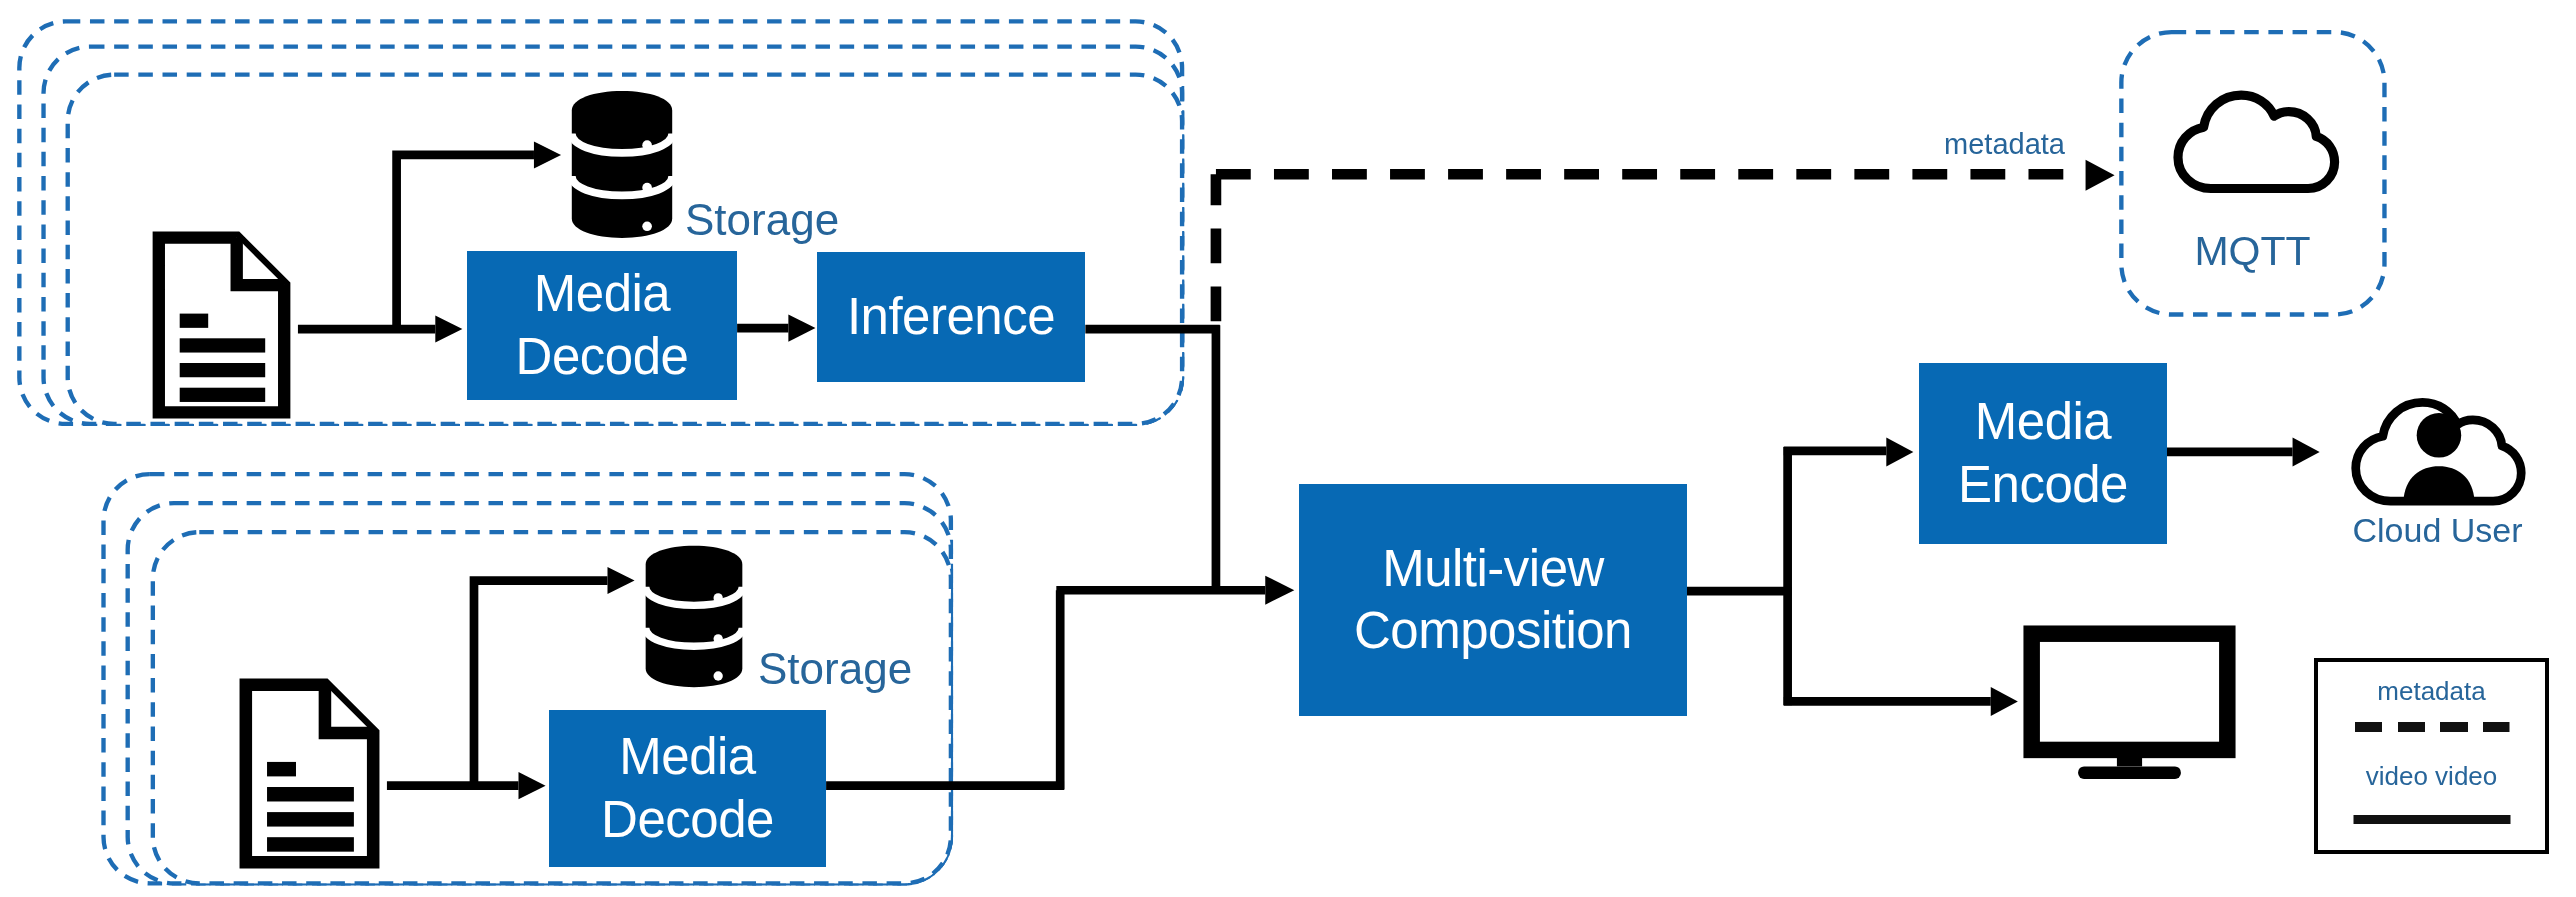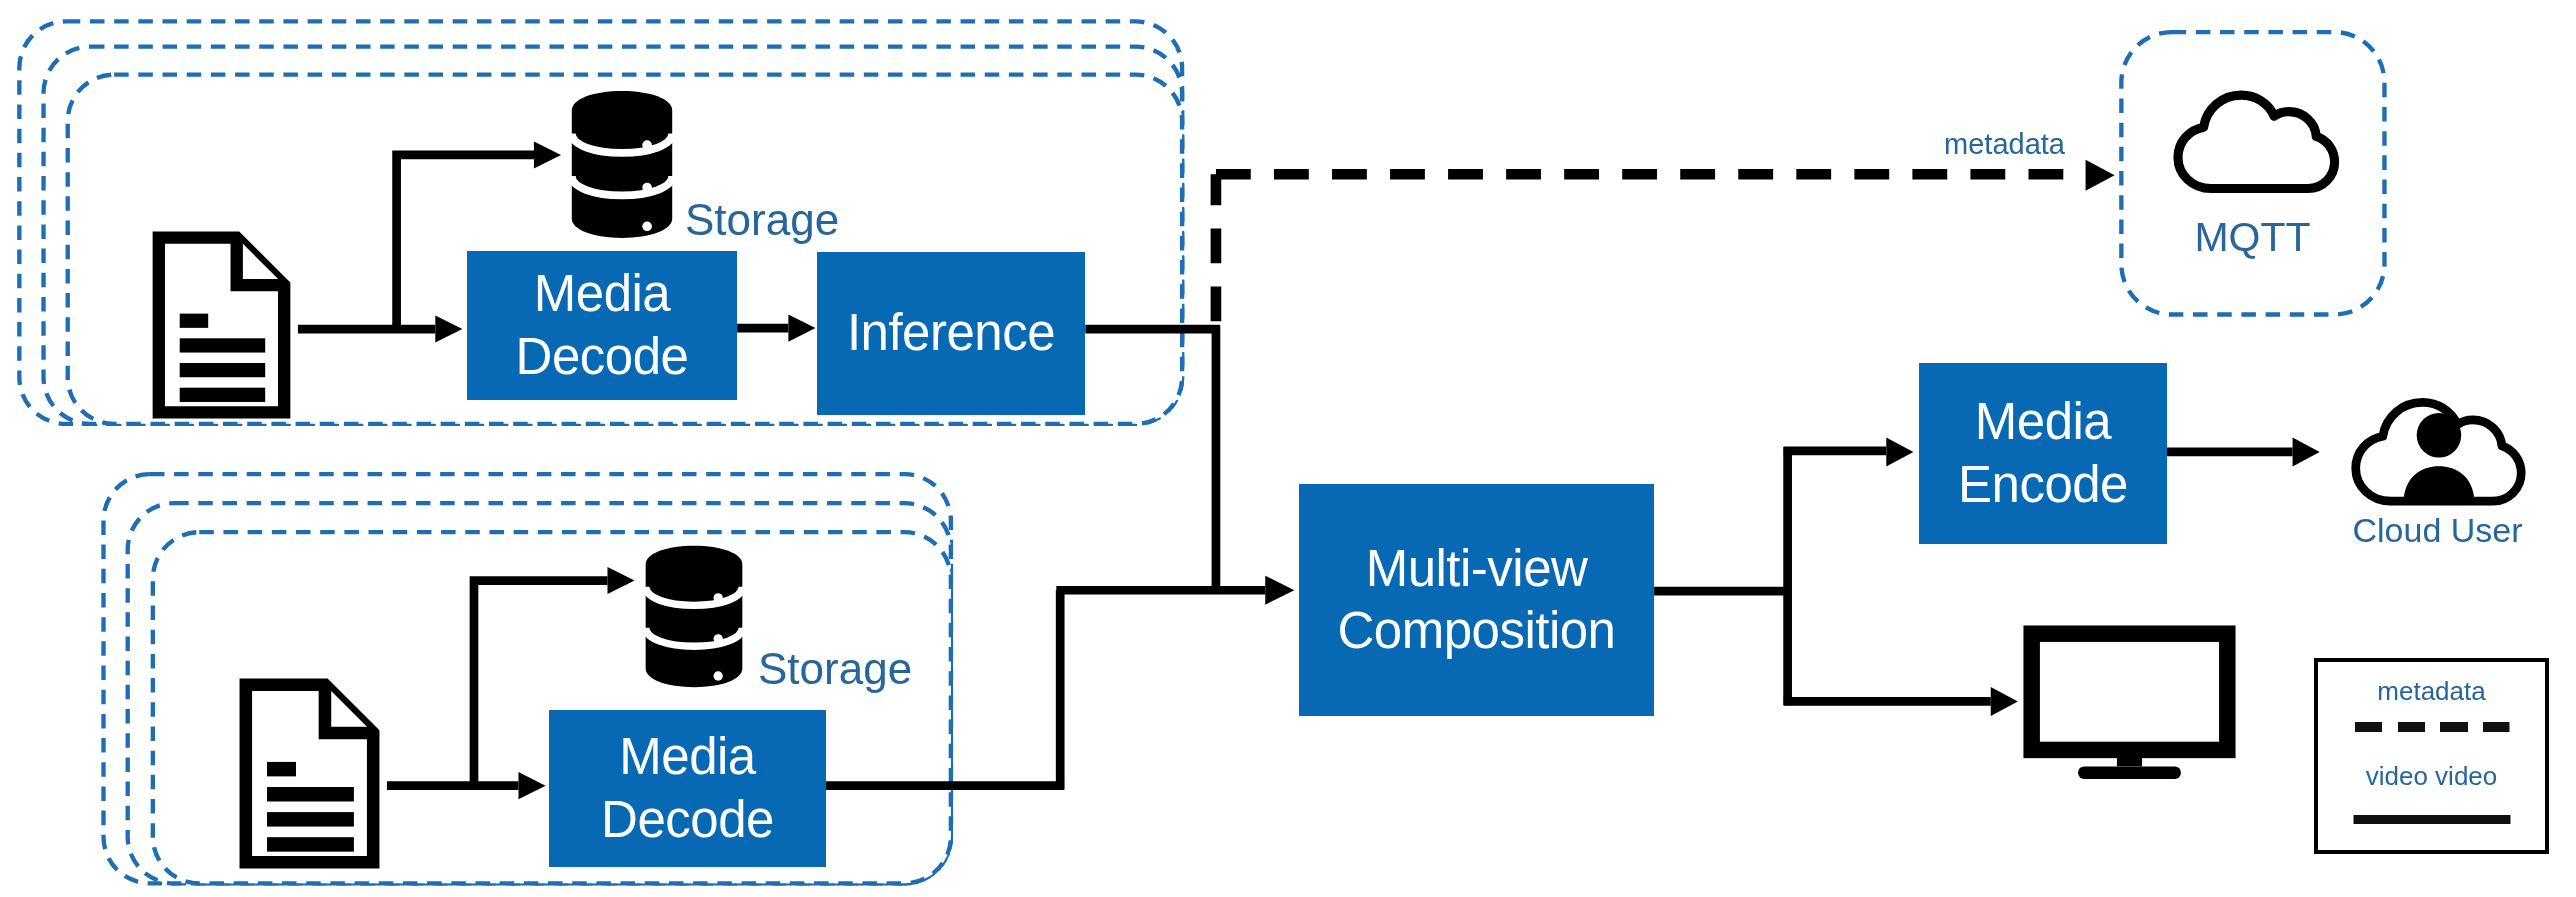--- a/index.html
+++ b/index.html
@@ -130,36 +130,36 @@
       <circle cx="84" cy="102" r="5" fill="#fff"></circle>
       <circle cx="84" cy="142" r="5" fill="#fff"></circle>
     </svg>
   </div>
 
   <div class="lbl" style="left:685px;top:195px;">Storage</div>
   <div class="lbl" style="left:758px;top:644px;">Storage</div>
 
   <div class="node" style="left:467px;top:251px;width:270px;height:149px;">Media
 Decode</div>
-  <div class="node" style="left:817px;top:252px;width:268px;height:163px;">Inference</div>
+  <div class="node" style="left:817px;top:252px;width:268px;height:130px;">Inference</div>
   <div class="node" style="left:549px;top:710px;width:277px;height:157px;">Media
 Decode</div>
-  <div class="node" style="left:1299px;top:484px;width:355px;height:232px;">Multi-view
+  <div class="node" style="left:1299px;top:484px;width:388px;height:232px;">Multi-view
 Composition</div>
   <div class="node" style="left:1919px;top:363px;width:248px;height:181px;">Media
 Encode</div>
 
   <div class="lbl" style="left:1872px;top:128px;width:193px;text-align:right;font-size:29px;">metadata</div>
 
   <div class="icon" style="left:2167px;top:77px;">
     <svg width="174" height="126" viewBox="0 0 190 130">
       <path d="M48,118 C28,118 12,103 12,84 C12,67 24,54 40,51 C43,31 60,16 81,16 C97,16 111,25 117,39 C121,36 127,34 133,34 C149,34 162,46 163,61 C175,65 183,76 183,89 C183,105 170,118 154,118 Z" fill="#fff" stroke="#000" stroke-width="10" stroke-linejoin="round"></path>
     </svg>
   </div>
-  <div class="lbl" style="left:2121px;top:214px;width:263px;text-align:center;font-size:41px;">MQTT</div>
+  <div class="lbl" style="left:2121px;top:228px;width:263px;text-align:center;font-size:41px;">MQTT</div>
 
   <div class="icon" style="left:2343px;top:385px;">
     <svg width="189" height="121" viewBox="0 0 195 125">
       <defs>
         <clipPath id="cuclip">
           <path d="M49,120 C29,120 13,105 13,86 C13,69 25,56 41,53 C44,33 61,18 82,18 C98,18 112,27 118,41 C122,38 128,36 134,36 C150,36 163,48 164,63 C176,67 184,78 184,91 C184,107 171,120 155,120 Z"></path>
         </clipPath>
       </defs>
       <path d="M49,120 C29,120 13,105 13,86 C13,69 25,56 41,53 C44,33 61,18 82,18 C98,18 112,27 118,41 C122,38 128,36 134,36 C150,36 163,48 164,63 C176,67 184,78 184,91 C184,107 171,120 155,120 Z" fill="#fff" stroke="#000" stroke-width="9" stroke-linejoin="round"></path>
       <g clip-path="url(#cuclip)">

